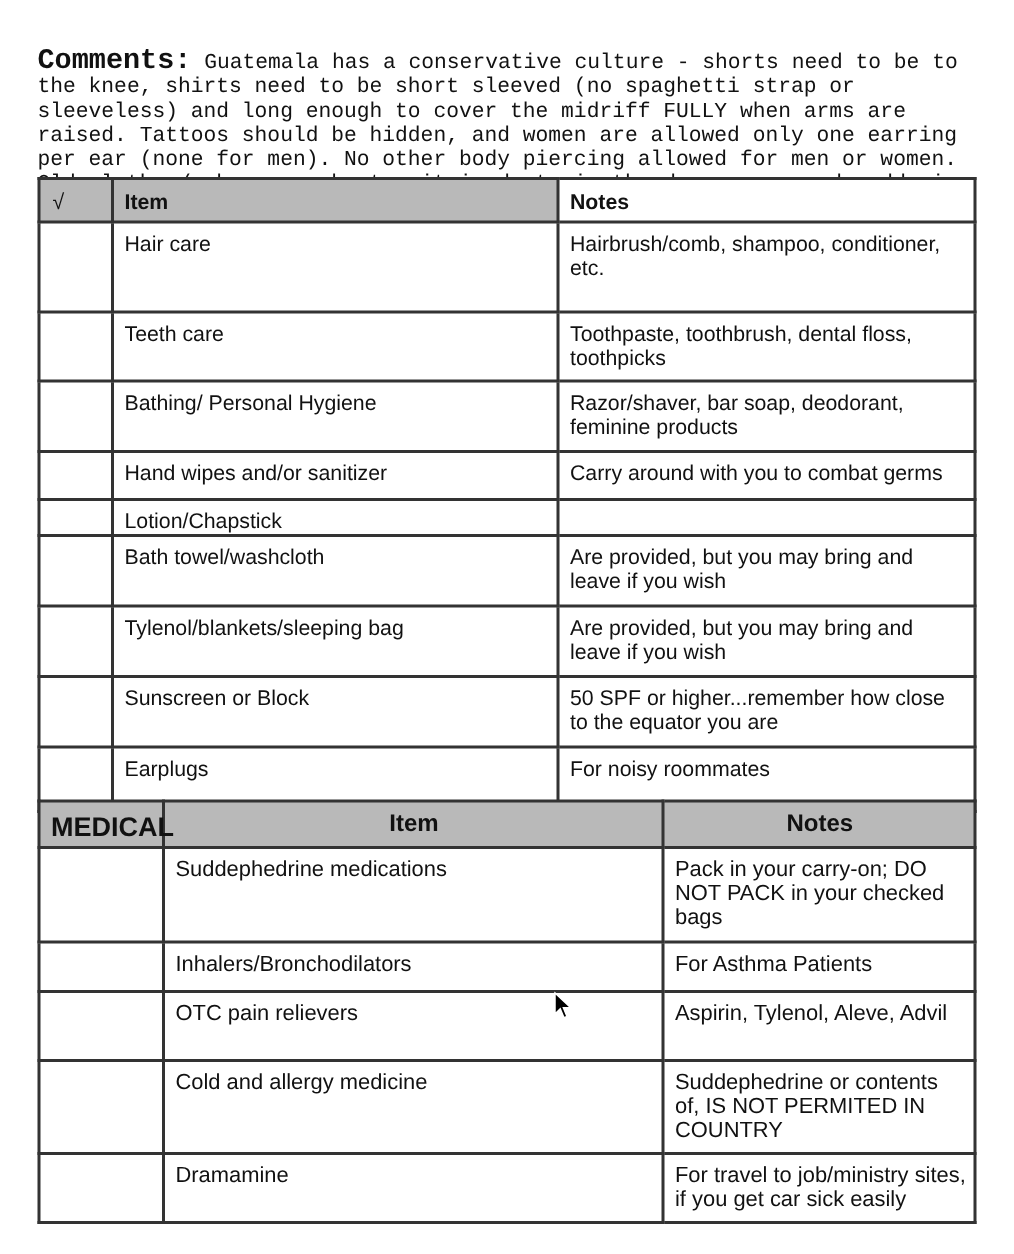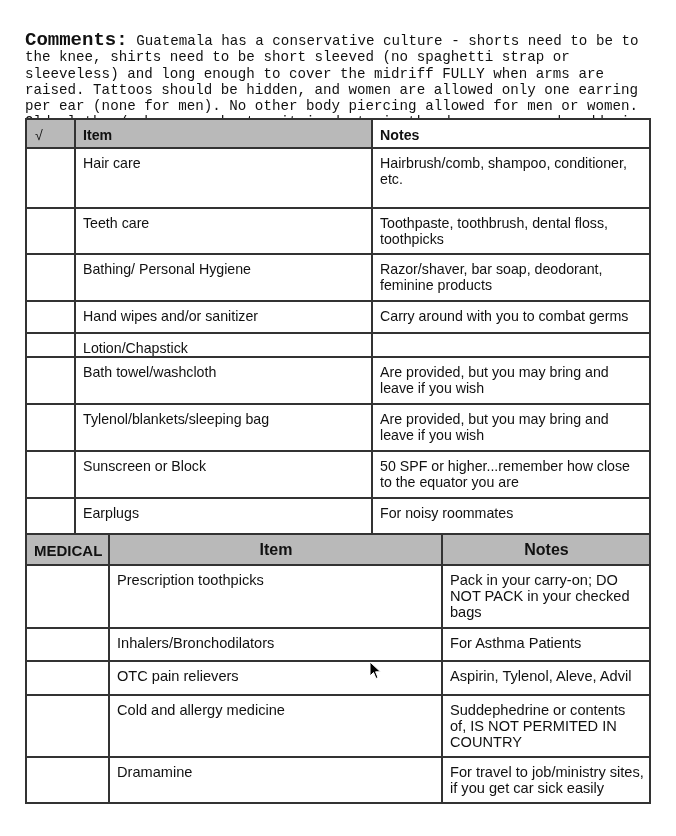--- a/index.html
+++ b/index.html
@@ -58,21 +58,21 @@
 
     #t2 { top: 533px; }
     #t2 th {
       background: #b9b9b9;
       height: 29px;
       font-weight: bold;
       text-align: center;
       font-size: 16px;
     }
     #t2 th .cell-inner { padding-top: 7px; }
-    #t2 th.section { text-align: right; font-size: 15px; }
+    #t2 th.section { text-align: right; font-size: 18px; }
     #t2 th.section .cell-inner { padding-left: 7px; padding-top: 8px; }
     .notes-cell .cell-inner { padding-left: 7px; padding-right: 4px; }
     #t2 td { font-size: 14.6px; line-height: 16.2px; }
 
     .cursor {
       position: absolute;
       left: 369px;
       top: 661px;
       width: 14px;
       height: 20px;
@@ -203,36 +203,36 @@
         </th>
       <th>
           <div class="cell-inner">Notes</div>
         </th>
     </tr>
   </thead>
   <tbody>
     <tr style="height:63px">
       <td></td>
       <td>
-          <div class="cell-inner">Prescription toothpicks</div>
+          <div class="cell-inner">Suddephedrine medications</div>
         </td>
       <td class="notes-cell">
           <div class="cell-inner">Pack in your carry-on; DO NOT PACK in your checked bags</div>
         </td>
     </tr>
     <tr style="height:33px">
       <td></td>
       <td>
           <div class="cell-inner">Inhalers/Bronchodilators</div>
         </td>
       <td class="notes-cell">
           <div class="cell-inner">For Asthma Patients</div>
         </td>
     </tr>
-    <tr style="height:34px">
+    <tr style="height:46px">
       <td></td>
       <td>
           <div class="cell-inner">OTC pain relievers</div>
         </td>
       <td class="notes-cell">
           <div class="cell-inner">Aspirin, Tylenol, Aleve, Advil</div>
         </td>
     </tr>
     <tr style="height:62px">
       <td></td>

